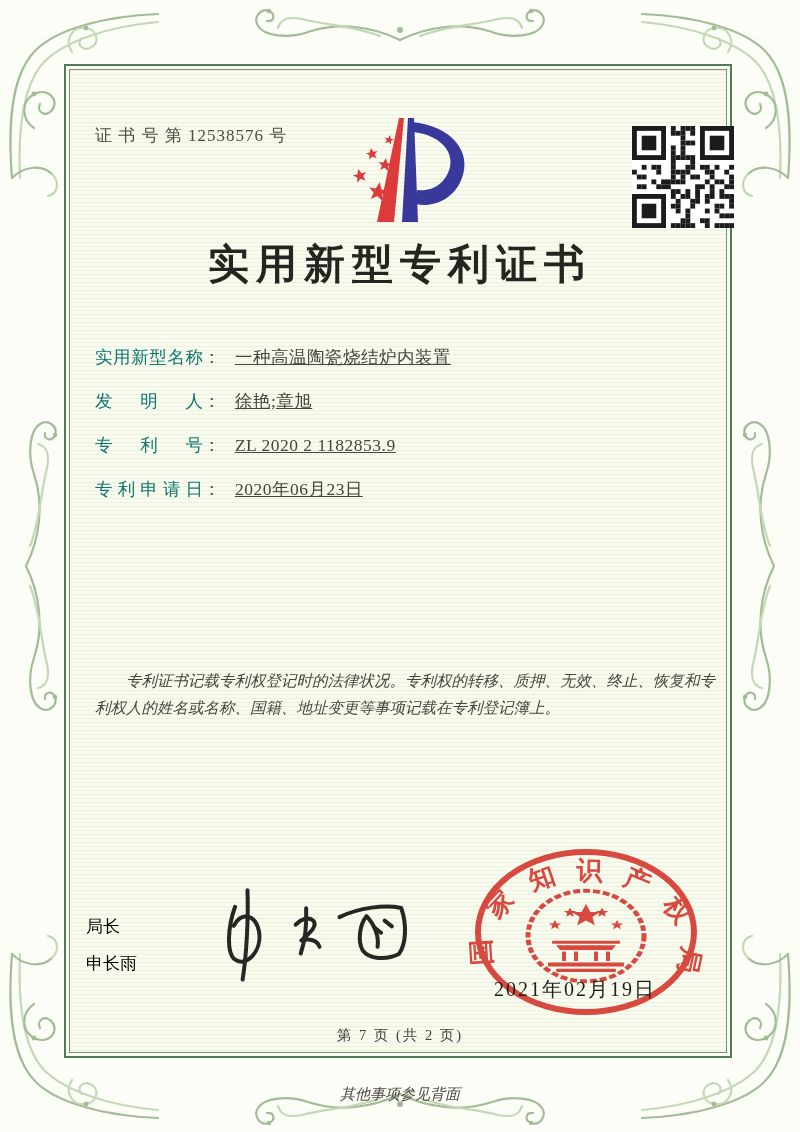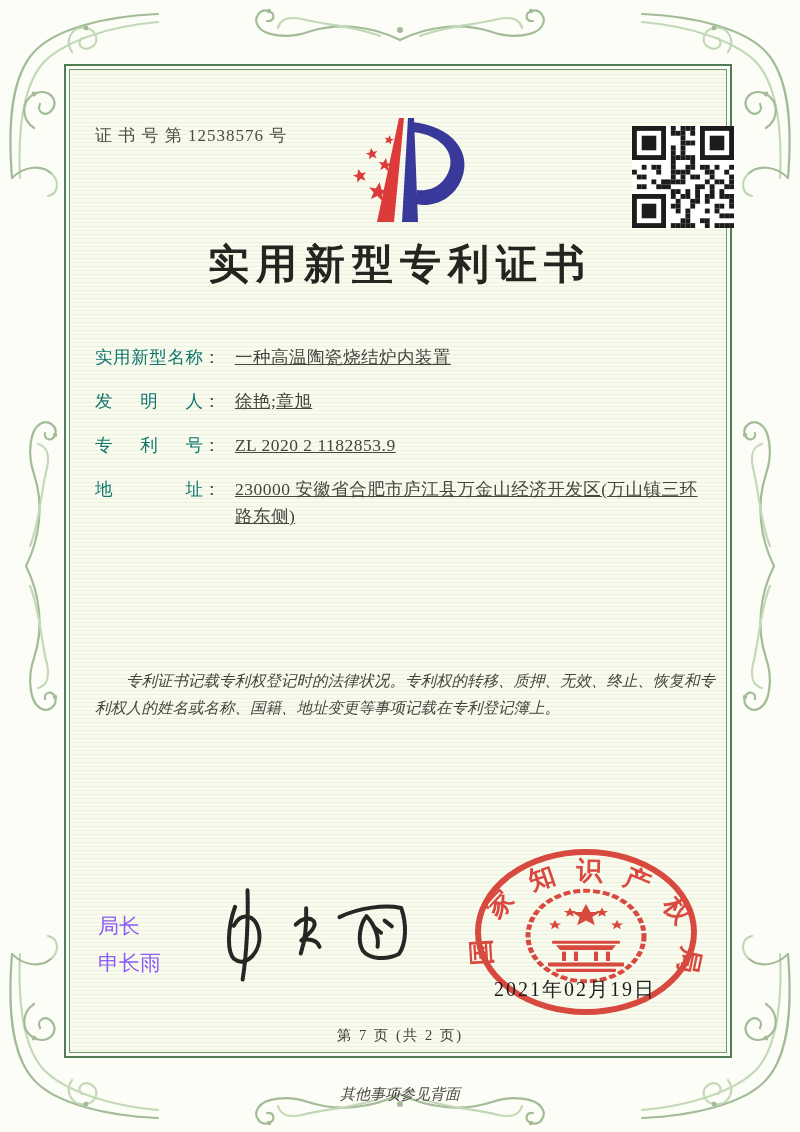--- a/index.html
+++ b/index.html
@@ -38,21 +38,21 @@
   }
   .colon{display:inline-block;vertical-align:top;}
   .fvalue{display:inline-block;vertical-align:top;margin-left:10px;letter-spacing:0.5px;text-decoration:underline;}
   .fvalue.wrap{white-space:normal;width:478px;}
   .grow2{display:inline-block;margin-left:36px;}
   .paras{
     left:95px;top:668px;width:620px;font-size:15.5px;line-height:1.74;
     text-align:justify;color:#46443e;font-style:italic;
   }
   .paras p{margin:0;text-indent:2em;}
-  .sig-block{left:98px;top:908px;font-size:21px;line-height:37px;color:#8b5cf6;}
+  .sig-block{left:86px;top:908px;font-size:17px;line-height:37px;color:#000000;}
   .signature{left:208px;top:882px;}
   .seal{left:466px;top:840px;opacity:0.9;}
   .seal-date{left:494px;top:976px;font-size:20px;letter-spacing:2px;color:#1d1d1b;z-index:3;}
   .page-no{left:0;top:1026px;width:800px;text-align:center;font-size:14.5px;letter-spacing:2px;color:#3f3e39;}
   .back-note{left:0;top:1085px;width:800px;text-align:center;font-size:15px;font-style:italic;color:#4a4840;}
 </style>
 </head>
 <body>
 
 <div class="page">
@@ -258,22 +258,22 @@
       </div>
       <div class="frow">
         <span class="flabel">发明人</span><span class="colon">：</span>
         <span class="fvalue">徐艳;章旭</span>
       </div>
       <div class="frow">
         <span class="flabel">专利号</span><span class="colon">：</span>
         <span class="fvalue">ZL 2020 2 1182853.9</span>
       </div>
       <div class="frow">
-        <span class="flabel">地址</span><span class="colon">：</span>
-        <span class="fvalue wrap">230000 安徽省合肥市庐江县万金山经济开发区(万山镇三环路东侧)</span>
+        <span class="flabel">专利申请日</span><span class="colon">：</span>
+        <span class="fvalue">2020年06月23日</span>
       </div>
     </div>
 
     <div class="abs paras">
       <p>专利证书记载专利权登记时的法律状况。专利权的转移、质押、无效、终止、恢复和专利权人的姓名或名称、国籍、地址变更等事项记载在专利登记簿上。</p>
     </div>
 
     <div class="abs sig-block">
       <div>局长</div>
       <div>申长雨</div>

